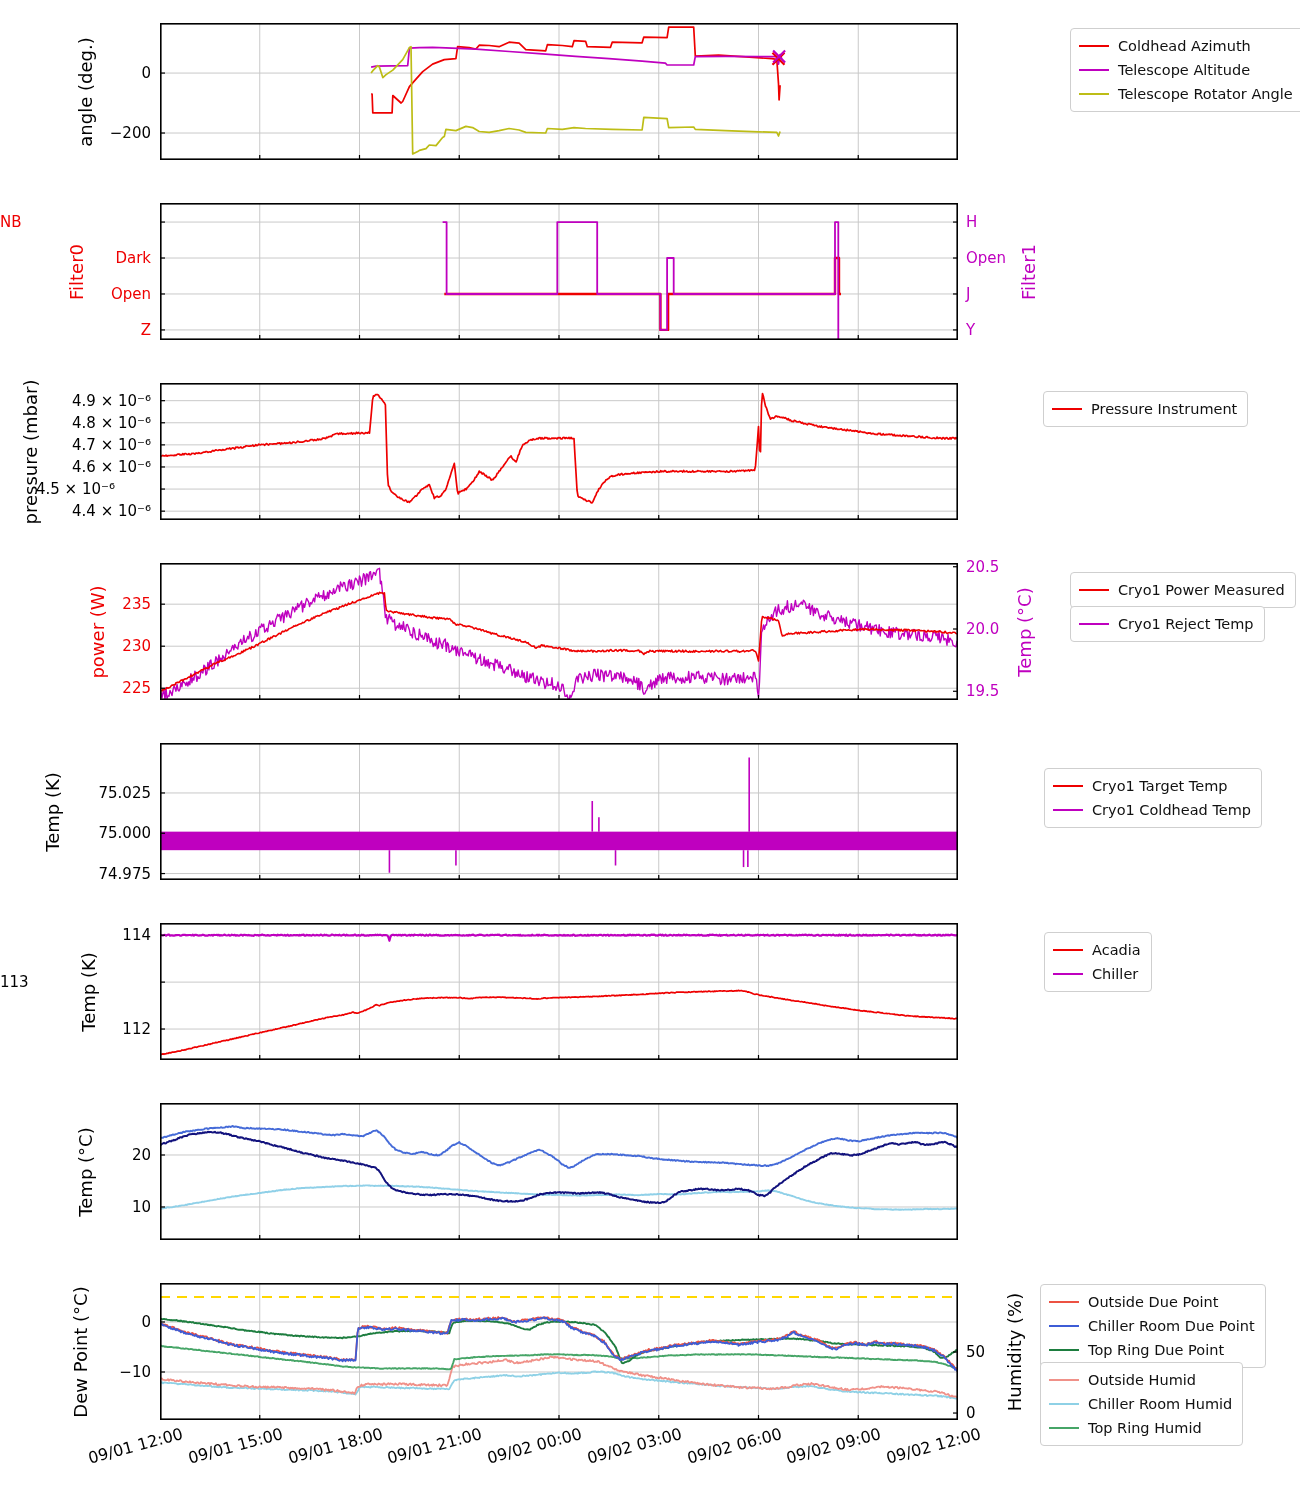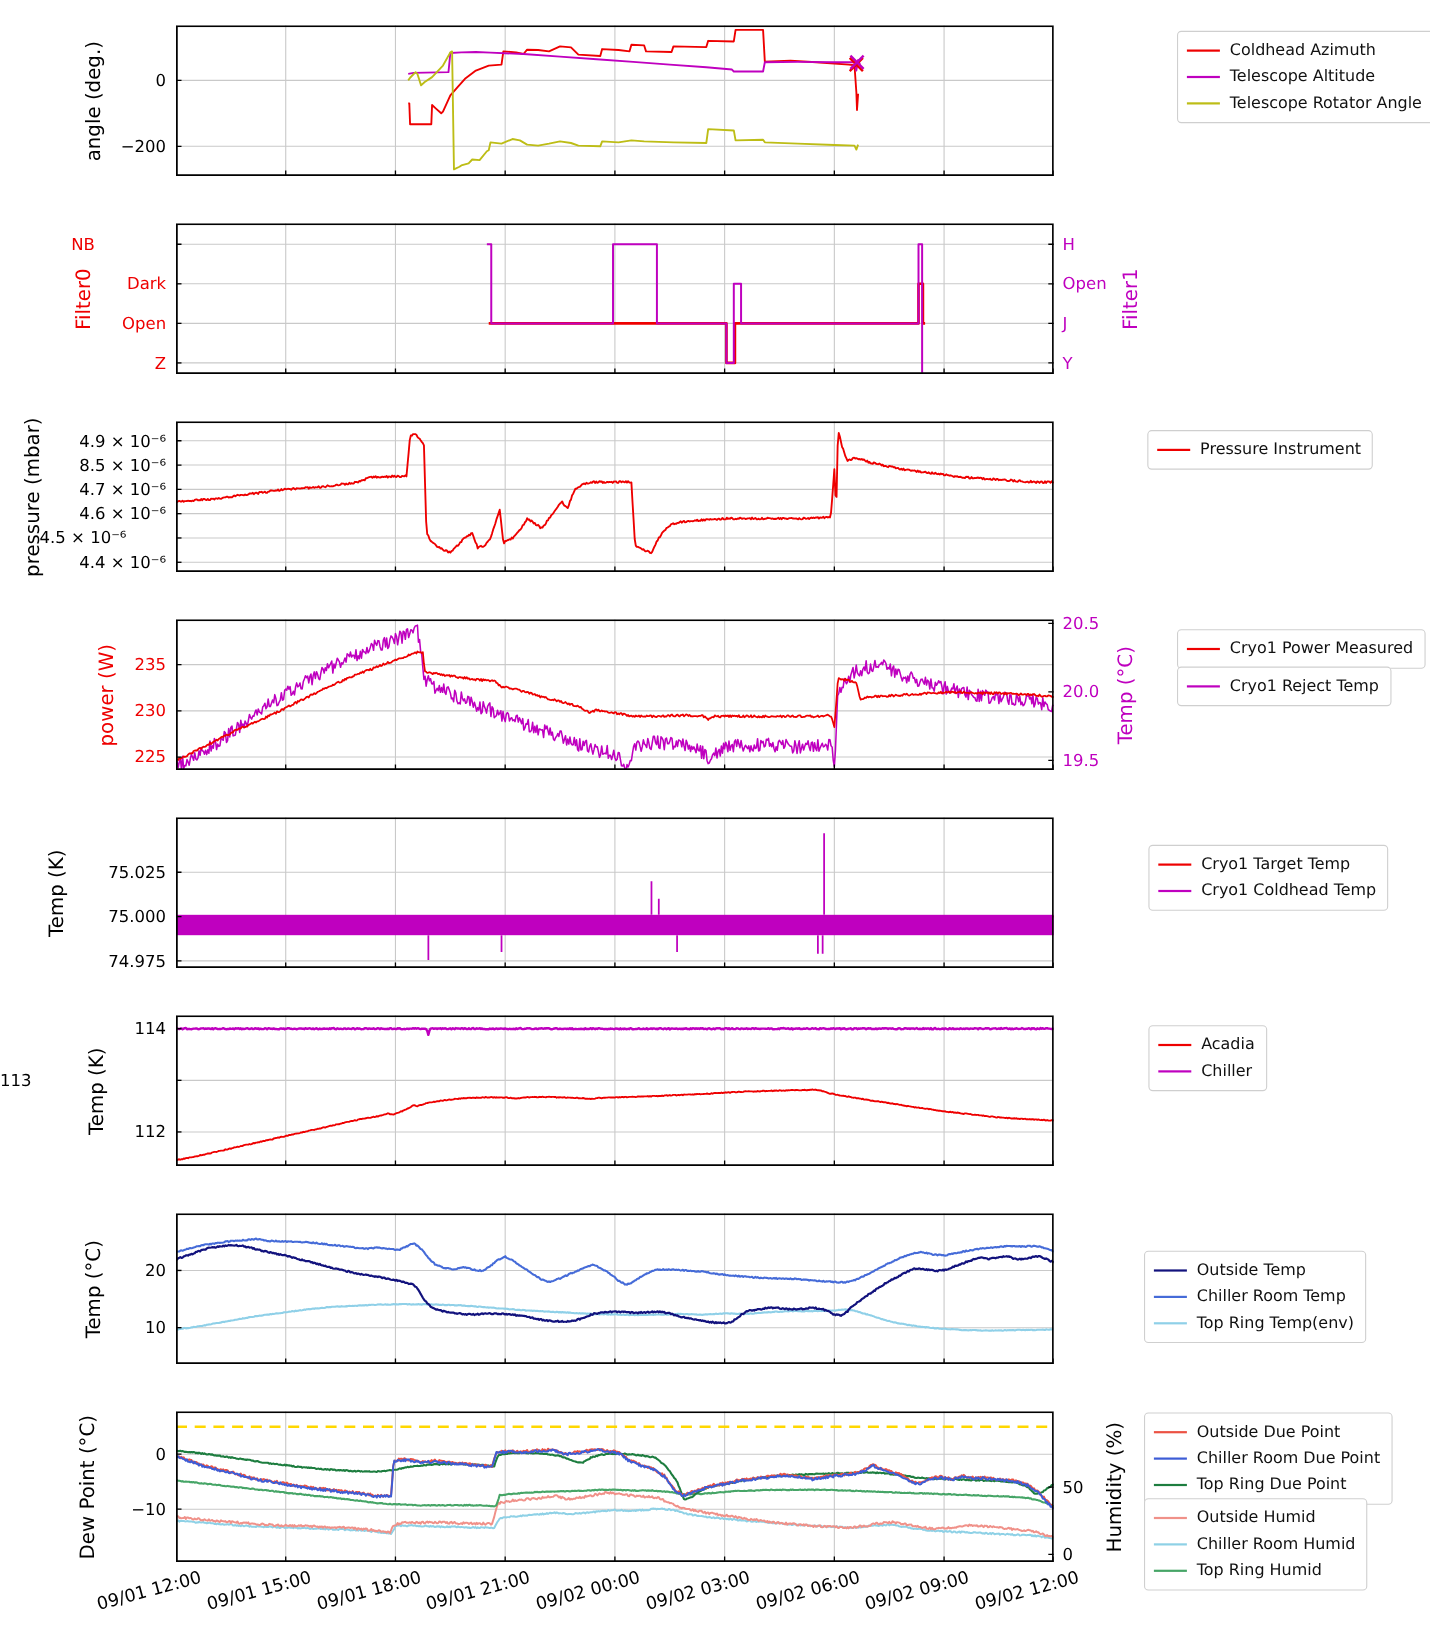--- a/index.html
+++ b/index.html
@@ -91,21 +91,21 @@
         <line x1="0" y1="19.057742782152236" x2="5" y2="19.057742782152236" stroke="#000" stroke-width="1.2"></line>
         <line x1="0" y1="55.01574803149607" x2="5" y2="55.01574803149607" stroke="#000" stroke-width="1.2"></line>
         <line x1="0" y1="90.9737532808399" x2="5" y2="90.9737532808399" stroke="#000" stroke-width="1.2"></line>
         <line x1="0" y1="126.93175853018371" x2="5" y2="126.93175853018371" stroke="#000" stroke-width="1.2"></line>
         <line x1="798" y1="19.057742782152236" x2="793" y2="19.057742782152236" stroke="#000" stroke-width="1.2"></line>
         <line x1="798" y1="55.01574803149607" x2="793" y2="55.01574803149607" stroke="#000" stroke-width="1.2"></line>
         <line x1="798" y1="90.9737532808399" x2="793" y2="90.9737532808399" stroke="#000" stroke-width="1.2"></line>
         <line x1="798" y1="126.93175853018371" x2="793" y2="126.93175853018371" stroke="#000" stroke-width="1.2"></line>
         <rect x="0.8" y="0.8" width="796.4" height="135.4" fill="none" stroke="#000" stroke-width="1.6"></rect>
       </svg></div>
-    <div class="tick" style="position: absolute; left: 0px; top: 212.058px; width: 151px; text-align: center; color: rgb(238, 0, 0);">NB</div>
+    <div class="tick" style="position: absolute; left: 0px; top: 212.058px; width: 151px; text-align: left; color: rgb(238, 0, 0);">NB</div>
     <div class="tick" style="position: absolute; left: 0px; top: 248.016px; width: 151px; text-align: right; color: rgb(238, 0, 0);">Dark</div>
     <div class="tick" style="position: absolute; left: 0px; top: 283.974px; width: 151px; text-align: right; color: rgb(238, 0, 0);">Open</div>
     <div class="tick" style="position: absolute; left: 0px; top: 319.932px; width: 151px; text-align: right; color: rgb(238, 0, 0);">Z</div>
     <div class="tick" style="position: absolute; left: 966px; top: 212.058px; width: 70px; color: rgb(191, 0, 191);">H</div>
     <div class="tick" style="position: absolute; left: 966px; top: 248.016px; width: 70px; color: rgb(191, 0, 191);">Open</div>
     <div class="tick" style="position: absolute; left: 966px; top: 283.974px; width: 70px; color: rgb(191, 0, 191);">J</div>
     <div class="tick" style="position: absolute; left: 966px; top: 319.932px; width: 70px; color: rgb(191, 0, 191);">Y</div>
     <div class="ylab" style="position: absolute; left: 76px; top: 271.5px; transform: translate(-50%, -50%) rotate(-90deg); color: rgb(238, 0, 0);">Filter0</div>
     <div class="ylab" style="position: absolute; left: 1028px; top: 271.5px; transform: translate(-50%, -50%) rotate(-90deg); color: rgb(191, 0, 191);">Filter1</div>
     <div style="position: absolute; left: 160px; top: 383px; width: 798px; height: 137px;"><svg width="798" height="137" viewBox="0 0 798 137">
@@ -136,21 +136,21 @@
         <line x1="798" y1="137" x2="798" y2="132" stroke="#000" stroke-width="1.2"></line>
         <line x1="0" y1="17.67741935483872" x2="5" y2="17.67741935483872" stroke="#000" stroke-width="1.2"></line>
         <line x1="0" y1="39.774193548387224" x2="5" y2="39.774193548387224" stroke="#000" stroke-width="1.2"></line>
         <line x1="0" y1="61.87096774193553" x2="5" y2="61.87096774193553" stroke="#000" stroke-width="1.2"></line>
         <line x1="0" y1="83.96774193548403" x2="5" y2="83.96774193548403" stroke="#000" stroke-width="1.2"></line>
         <line x1="0" y1="106.06451612903233" x2="5" y2="106.06451612903233" stroke="#000" stroke-width="1.2"></line>
         <line x1="0" y1="128.16129032258064" x2="5" y2="128.16129032258064" stroke="#000" stroke-width="1.2"></line>
         <rect x="0.8" y="0.8" width="796.4" height="135.4" fill="none" stroke="#000" stroke-width="1.6"></rect>
       </svg></div>
     <div class="tick" style="position: absolute; left: 0px; top: 390.677px; width: 151px; text-align: right; color: rgb(0, 0, 0);">4.9 × 10⁻⁶</div>
-    <div class="tick" style="position: absolute; left: 0px; top: 412.774px; width: 151px; text-align: right; color: rgb(0, 0, 0);">8.5 × 10⁻⁶</div>
+    <div class="tick" style="position: absolute; left: 0px; top: 412.774px; width: 151px; text-align: right; color: rgb(0, 0, 0);">4.8 × 10⁻⁶</div>
     <div class="tick" style="position: absolute; left: 0px; top: 434.871px; width: 151px; text-align: right; color: rgb(0, 0, 0);">4.7 × 10⁻⁶</div>
     <div class="tick" style="position: absolute; left: 0px; top: 456.968px; width: 151px; text-align: right; color: rgb(0, 0, 0);">4.6 × 10⁻⁶</div>
     <div class="tick" style="position: absolute; left: 0px; top: 479.065px; width: 151px; text-align: center; color: rgb(0, 0, 0);">4.5 × 10⁻⁶</div>
     <div class="tick" style="position: absolute; left: 0px; top: 501.161px; width: 151px; text-align: right; color: rgb(0, 0, 0);">4.4 × 10⁻⁶</div>
     <div class="ylab" style="position: absolute; left: 30px; top: 451.5px; transform: translate(-50%, -50%) rotate(-90deg); color: rgb(0, 0, 0);">pressure (mbar)</div>
     <div class="legend-box" style="position: absolute; left: 1043px; top: 391px;">
       <div class="legend-row">
         <div class="legend-line" style="border-top: 2.6px solid rgb(238, 0, 0);"></div>
         <div class="legend-text">Pressure Instrument</div>
       </div>
@@ -325,34 +325,20 @@
         <line x1="598.5" y1="137" x2="598.5" y2="132" stroke="#000" stroke-width="1.2"></line>
         <line x1="698.25" y1="137" x2="698.25" y2="132" stroke="#000" stroke-width="1.2"></line>
         <line x1="798" y1="137" x2="798" y2="132" stroke="#000" stroke-width="1.2"></line>
         <line x1="0" y1="51.99240986717267" x2="5" y2="51.99240986717267" stroke="#000" stroke-width="1.2"></line>
         <line x1="0" y1="103.98481973434534" x2="5" y2="103.98481973434534" stroke="#000" stroke-width="1.2"></line>
         <rect x="0.8" y="0.8" width="796.4" height="135.4" fill="none" stroke="#000" stroke-width="1.6"></rect>
       </svg></div>
     <div class="tick" style="position: absolute; left: 0px; top: 1144.99px; width: 151px; text-align: right; color: rgb(0, 0, 0);">20</div>
     <div class="tick" style="position: absolute; left: 0px; top: 1196.98px; width: 151px; text-align: right; color: rgb(0, 0, 0);">10</div>
     <div class="ylab" style="position: absolute; left: 85px; top: 1171.5px; transform: translate(-50%, -50%) rotate(-90deg); color: rgb(0, 0, 0);">Temp (°C)</div>
-    <div class="legend-box" style="position: absolute; left: 1040px; top: 1137px;">
-      <div class="legend-row">
-        <div class="legend-line" style="border-top: 2.6px solid rgb(18, 18, 125);"></div>
-        <div class="legend-text">Outside Temp</div>
-      </div>
-      <div class="legend-row">
-        <div class="legend-line" style="border-top: 2.6px solid rgb(69, 107, 216);"></div>
-        <div class="legend-text">Chiller Room Temp</div>
-      </div>
-      <div class="legend-row">
-        <div class="legend-line" style="border-top: 2.6px solid rgb(143, 208, 232);"></div>
-        <div class="legend-text">Top Ring Temp(env)</div>
-      </div>
-    </div>
     <div style="position: absolute; left: 160px; top: 1283px; width: 798px; height: 137px;"><svg width="798" height="137" viewBox="0 0 798 137">
         <line x1="0" y1="0" x2="0" y2="137" stroke="#c9c9c9" stroke-width="1"></line>
         <line x1="99.75" y1="0" x2="99.75" y2="137" stroke="#c9c9c9" stroke-width="1"></line>
         <line x1="199.5" y1="0" x2="199.5" y2="137" stroke="#c9c9c9" stroke-width="1"></line>
         <line x1="299.25" y1="0" x2="299.25" y2="137" stroke="#c9c9c9" stroke-width="1"></line>
         <line x1="399" y1="0" x2="399" y2="137" stroke="#c9c9c9" stroke-width="1"></line>
         <line x1="498.75" y1="0" x2="498.75" y2="137" stroke="#c9c9c9" stroke-width="1"></line>
         <line x1="598.5" y1="0" x2="598.5" y2="137" stroke="#c9c9c9" stroke-width="1"></line>
         <line x1="698.25" y1="0" x2="698.25" y2="137" stroke="#c9c9c9" stroke-width="1"></line>
         <line x1="798" y1="0" x2="798" y2="137" stroke="#c9c9c9" stroke-width="1"></line>

